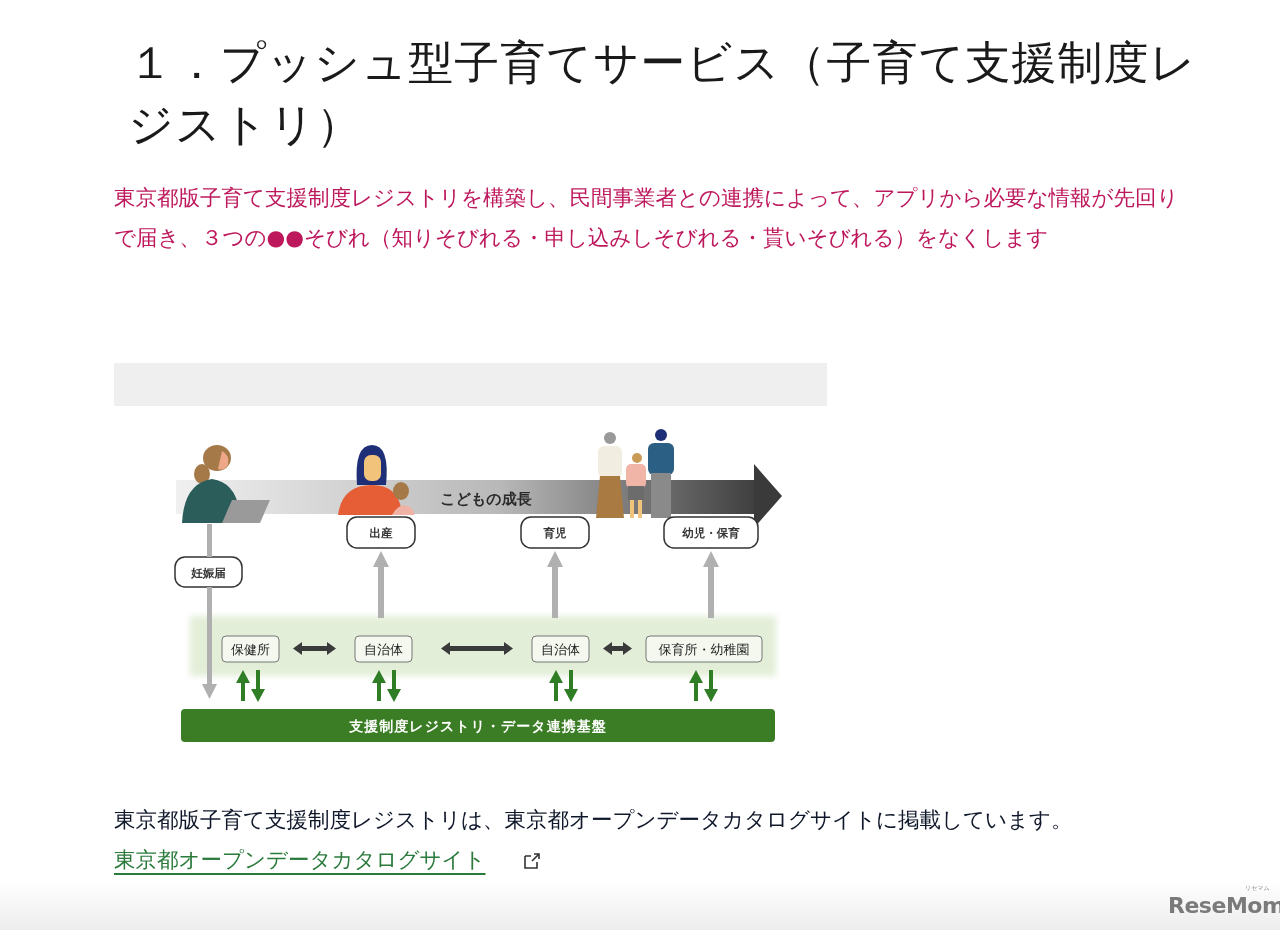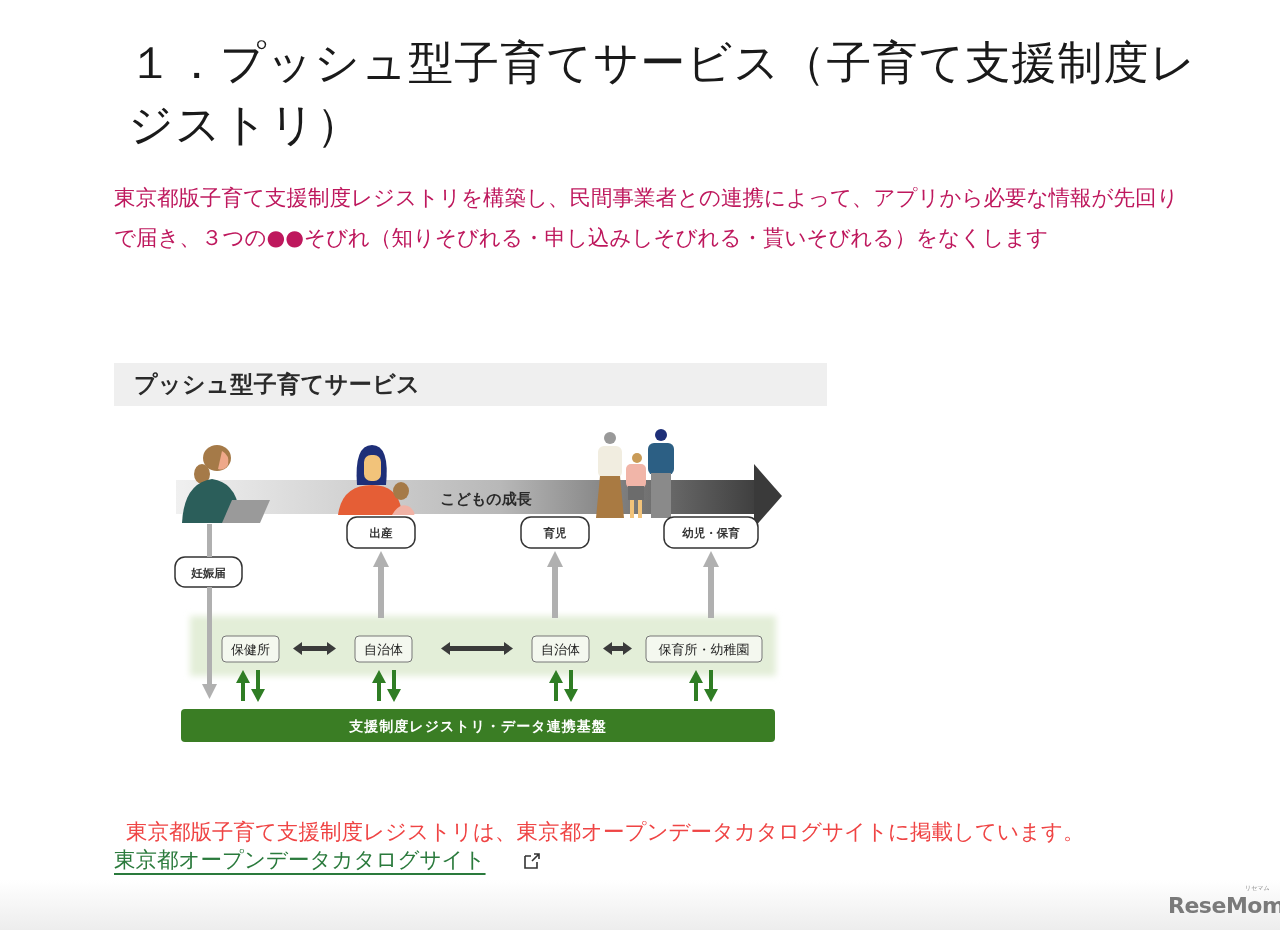--- a/index.html
+++ b/index.html
@@ -30,21 +30,21 @@
   }
   .fig-source {
     position: absolute; left: 378px; top: 8px; height: 20px; padding: 0 7px;
     border: 1px solid #555; background: #fff; font-size: 10px; line-height: 20px; font-weight: bold;
     color: #222; white-space: nowrap;
   }
   .fig-svg { position: absolute; left: 0; top: 0; }
   .bar-text { font-weight: bold; }
   .body-text {
     position: absolute; left: 114px; top: 800px; width: 1075px;
-    font-size: 21.5px; line-height: 40px; margin: 12px; color: #ef4444;
+    font-size: 21.5px; line-height: 40px; margin: 0; color: #0f172a;
   }
   .link {
     position: absolute; left: 114px; top: 840px; font-size: 21.5px; line-height: 40px;
     color: #2a7a3c; text-decoration: underline; text-decoration-thickness: 2px; text-underline-offset: 6px;
     cursor: pointer;
   }
   .ext-icon { position: absolute; left: 523px; top: 852px; width: 18px; height: 18px; }
   .bottom-fade {
     position: absolute; left: 0; top: 880px; width: 1280px; height: 50px;
     background: linear-gradient(to bottom, rgba(255,255,255,0), rgba(235,235,235,0.9));
@@ -58,21 +58,20 @@
   }
 </style>
 </head>
 <body>
 
 <h1 class="page-title">１．プッシュ型子育てサービス（子育て支援制度レジストリ）</h1>
 <p class="intro">東京都版子育て支援制度レジストリを構築し、民間事業者との連携によって、アプリから必要な情報が先回りで届き、３つの●●そびれ（知りそびれる・申し込みしそびれる・貰いそびれる）をなくします</p>
 
 <div class="figure">
   <div class="fig-header">
-    <div class="fig-title">プッシュ型子育てサービス</div>
   </div>
 
   <svg class="fig-svg" width="713" height="385" viewBox="0 0 713 385">
     <defs>
       <linearGradient id="growthGrad" x1="0" x2="1" y1="0" y2="0">
         <stop offset="0" stop-color="#f0f0f0"></stop>
         <stop offset="0.55" stop-color="#b8b8b8"></stop>
         <stop offset="1" stop-color="#3a3a3a"></stop>
       </linearGradient>
       <filter id="blurBand" x="-5%" y="-20%" width="110%" height="140%">

